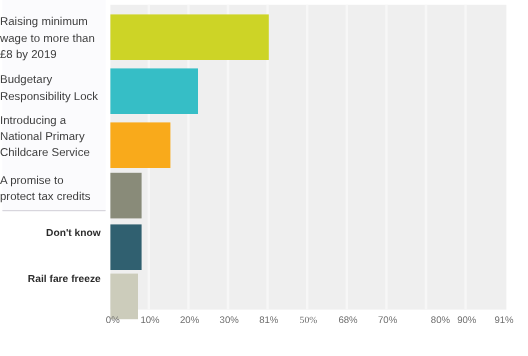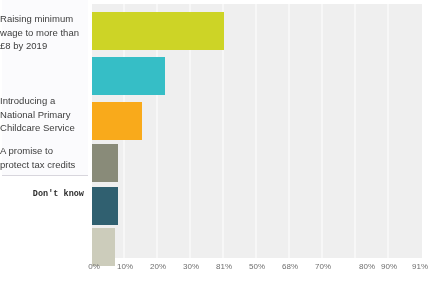--- a/index.html
+++ b/index.html
@@ -107,23 +107,25 @@
 </style>
 </head>
 <body>
 
 <div id="chart-root">
 
   <div class="label-col">
     <div class="label-panel"></div>
 
     <div class="cat-label" style="top:12px;">Raising minimum wage to more than £8 by 2019</div>
+    <div class="cat-label" style="top:60px;">Budgetary Responsibility Lock</div>
     <div class="cat-label" style="top:94px;">Introducing a National Primary Childcare Service</div>
     <div class="cat-label" style="top:144px;">A promise to protect tax credits</div>
-    <div class="cat-label bold" style="top:189px;font-family:Liberation Mono, monospace;">Don't know</div>
+    <div class="cat-label bold" style="top:189px;">Don't know</div>
+    <div class="cat-label bold" style="top:227px;">Rail fare freeze</div>
   </div>
 
   <div class="plot" style="background: rgb(239, 239, 239);">
     <div class="gridline" style="left: 31px; background: rgb(247, 247, 247);"></div>
     <div class="gridline" style="left: 64px; background: rgb(247, 247, 247);"></div>
     <div class="gridline" style="left: 97px; background: rgb(247, 247, 247);"></div>
     <div class="gridline" style="left: 130px; background: rgb(247, 247, 247);"></div>
     <div class="gridline" style="left: 163px; background: rgb(247, 247, 247);"></div>
     <div class="gridline" style="left: 196px; background: rgb(247, 247, 247);"></div>
     <div class="gridline" style="left: 229px; background: rgb(247, 247, 247);"></div>
@@ -149,21 +151,21 @@
         <div class="bar" style="width: 7%; background: rgb(204, 204, 187);"></div>
       </div>
   </div>
 
   <div class="axis">
     <div class="tick" style="left:2px;">0%</div>
     <div class="tick" style="left:33px;">10%</div>
     <div class="tick" style="left:66px;">20%</div>
     <div class="tick" style="left:99px;">30%</div>
     <div class="tick" style="left:132px;">81%</div>
-    <div class="tick" style="left:165px;">50%</div>
+    <div class="tick" style="left:165px;font-family:Liberation Serif, serif;">50%</div>
     <div class="tick" style="left:198px;">68%</div>
     <div class="tick" style="left:231px;">70%</div>
     <div class="tick" style="left:264px;padding-left:22px;">80%</div>
     <div class="tick" style="left:297px;">90%</div>
     <div class="tick" style="left:328px;">91%</div>
   </div>
 
 </div>
 
 </body></html>

